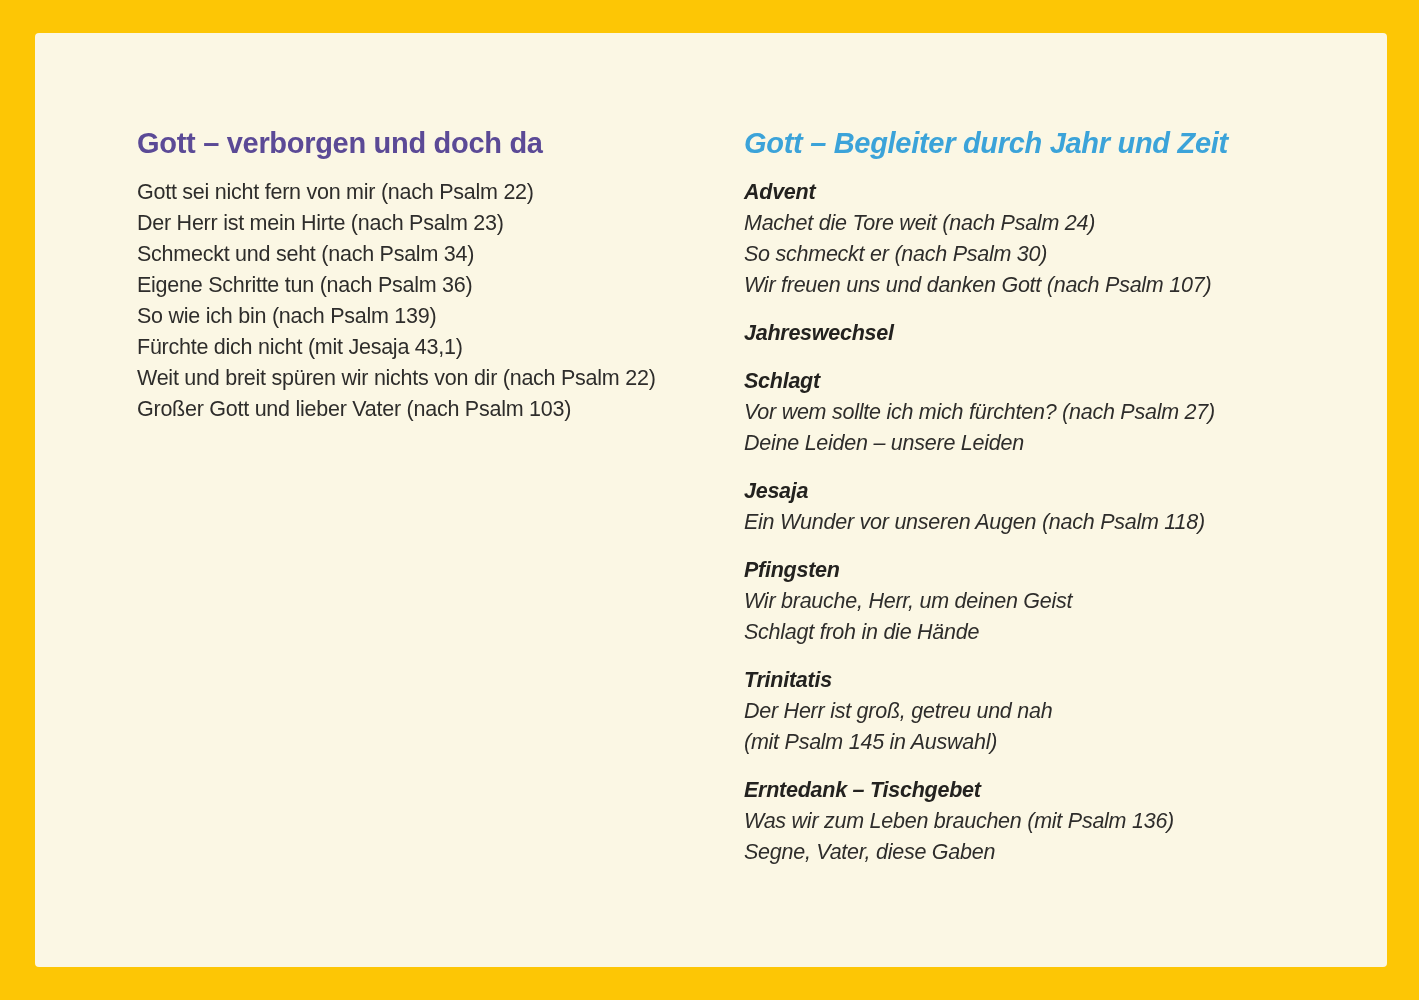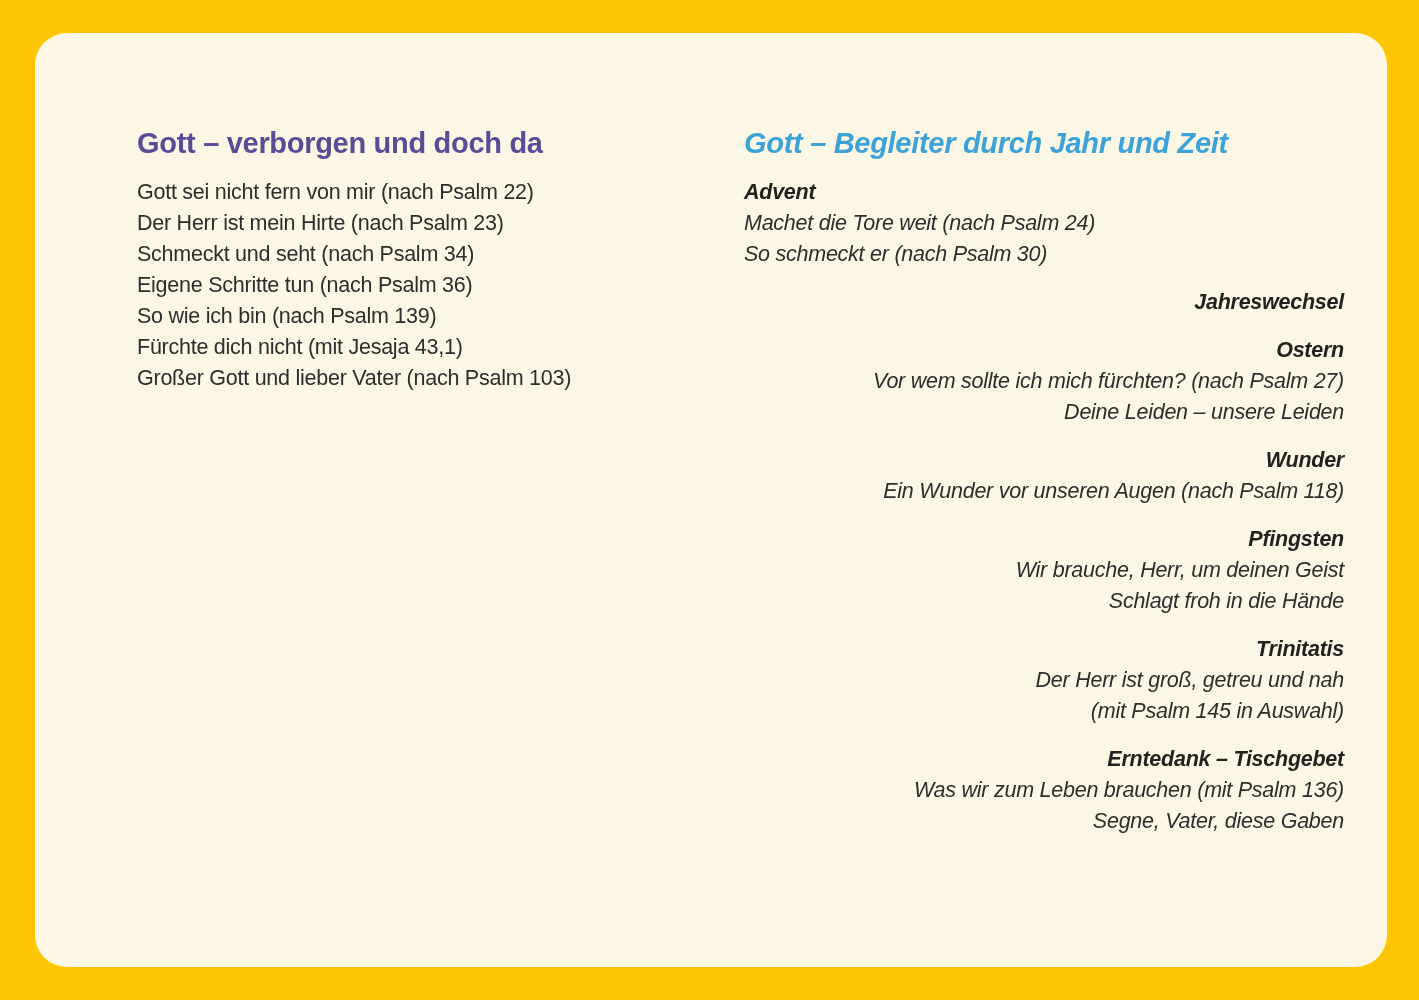--- a/index.html
+++ b/index.html
@@ -15,21 +15,21 @@
     width: 1419px;
     height: 1000px;
     overflow: hidden;
   }
   .card {
     position: absolute;
     left: 35px;
     top: 33px;
     right: 32px;
     bottom: 33px;
-    border-radius: 32px;
+    border-radius: 4px;
   }
   .col {
     position: absolute;
     top: 94px;
   }
   .col-left  { left: 102px; width: 580px; }
   .col-right { left: 709px; width: 600px; font-style: italic; }
   .col-title {
     margin: 0 0 17px 0;
     font-size: 29px;
@@ -39,21 +39,21 @@
     white-space: nowrap;
   }
   .lines { }
   .toc-line {
     font-size: 21.5px;
     line-height: 31px;
     letter-spacing: -0.25px;
     color: #2e2d2b;
     white-space: nowrap;
   }
-  .section + .section { margin-top: 12px; text-align: right; }
+  .section + .section { margin-top: 12px; }
   .section-header {
     font-size: 21.5px;
     line-height: 31px;
     font-weight: 700;
     letter-spacing: -0.25px;
     color: #23221f;
     white-space: nowrap;
     margin-top: 17px;
   }
 </style>
@@ -65,42 +65,44 @@
 
     <div class="col col-left">
       <h2 class="col-title" style="color: rgb(91, 74, 150);">Gott – verborgen und doch da</h2>
       <div class="lines">
           <div class="toc-line">Gott sei nicht fern von mir (nach Psalm 22)</div>
           <div class="toc-line">Der Herr ist mein Hirte (nach Psalm 23)</div>
           <div class="toc-line">Schmeckt und seht (nach Psalm 34)</div>
           <div class="toc-line">Eigene Schritte tun (nach Psalm 36)</div>
           <div class="toc-line">So wie ich bin (nach Psalm 139)</div>
           <div class="toc-line">Fürchte dich nicht (mit Jesaja 43,1)</div>
+          <div class="toc-line">Weit und breit spüren wir nichts von dir (nach Psalm 22)</div>
           <div class="toc-line">Großer Gott und lieber Vater (nach Psalm 103)</div>
         </div>
     </div>
 
     <div class="col col-right">
       <h2 class="col-title" style="color: rgb(59, 163, 217);">Gott – Begleiter durch Jahr und Zeit</h2>
       <div class="lines">
           <div class="section">
             <div class="section-header">Advent</div>
             <div class="toc-line">Machet die Tore weit (nach Psalm 24)</div>
             <div class="toc-line">So schmeckt er (nach Psalm 30)</div>
+            <div class="toc-line">Wir freuen uns und danken Gott (nach Psalm 107)</div>
           </div>
           <div class="section">
             <div class="section-header">Jahreswechsel</div>
           </div>
           <div class="section">
-            <div class="section-header">Ostern</div>
+            <div class="section-header">Schlagt</div>
             <div class="toc-line">Vor wem sollte ich mich fürchten? (nach Psalm 27)</div>
             <div class="toc-line">Deine Leiden – unsere Leiden</div>
           </div>
           <div class="section">
-            <div class="section-header">Wunder</div>
+            <div class="section-header">Jesaja</div>
             <div class="toc-line">Ein Wunder vor unseren Augen (nach Psalm 118)</div>
           </div>
           <div class="section">
             <div class="section-header">Pfingsten</div>
             <div class="toc-line">Wir brauche, Herr, um deinen Geist</div>
             <div class="toc-line">Schlagt froh in die Hände</div>
           </div>
           <div class="section">
             <div class="section-header">Trinitatis</div>
             <div class="toc-line">Der Herr ist groß, getreu und nah</div>

